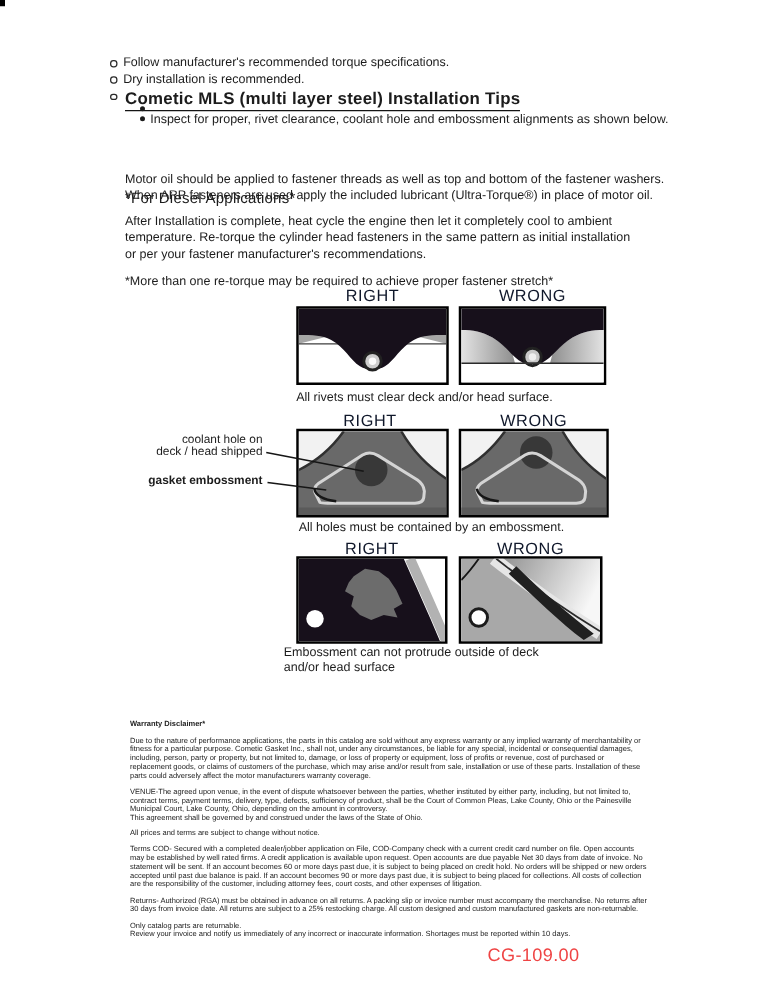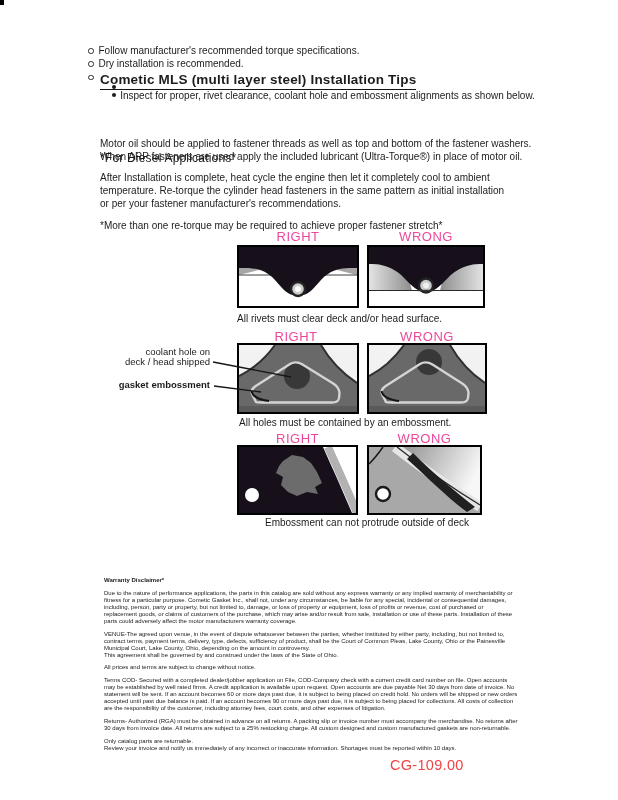--- a/index.html
+++ b/index.html
@@ -10,21 +10,21 @@
   .title { font-weight:bold; font-size:13.5px; letter-spacing:0.2px;
            border-bottom:1.7px solid #141414; padding-bottom:2px; display:inline-block; white-space:nowrap; }
   .bullet-row { display:flex; align-items:flex-start; font-size:10px; line-height:13.4px; white-space:nowrap; }
   .marker-circle { width:3.5px; height:3.5px; border:1.1px solid #2a2a2a; border-radius:50%;
                    margin:4px 5px 0 0; flex:none; }
   .marker-dot { width:4.2px; height:4.2px; background:#1c1c1c; border-radius:50%;
                 margin:4.4px 4px 0 0; flex:none; }
   .sub { margin-left:24px; }
   .section-heading { font-weight:normal; font-size:12px; letter-spacing:0.2px;margin-top:32px; }
   .body-text { font-size:10px; line-height:13.2px; white-space:pre-line; width:470px; }
-  .dlabel { font-size:13px; text-align:center; letter-spacing:0.5px; color:#ec4899; }
+  .dlabel { font-size:13px; text-align:center; letter-spacing:0.5px; color:#0f172a; }
   .panel { border:2px solid #000; background:#fff; box-sizing:border-box; }
   .panel svg { display:block; }
   .caption { font-size:10px; line-height:12px; white-space:nowrap; }
   .ann { font-size:9.5px; line-height:10px; text-align:right; white-space:nowrap; }
   .legal { width:414px; font-size:6px; line-height:7.1px; color:#222; }
   .legal p { margin:0 0 5.5px 0; white-space:pre-line; }
   .legal-heading { font-weight:bold; font-size:6px; margin:0 0 6px 0; }
   .footer-code { font-size:14.5px; letter-spacing:0.3px; color:#ef4444; }
   .overlay { pointer-events:none; }
 </style>
@@ -170,22 +170,23 @@
       <rect x="0" y="0" width="111" height="66" fill="#a8a8a8"></rect>
       <path d="M30,0 H111 V56 C88,40 56,20 30,0 Z" fill="url(#g3w)"></path>
       <path d="M26,0 C54,22 86,44 111,60" stroke="#e6e6e6" stroke-width="10" fill="none"></path>
       <path d="M28,0 C56,22 88,44 111,58" stroke="#2a2a2a" stroke-width="1.3" fill="none"></path>
       <path d="M44,6 C64,26 88,46 106,60 L98,65 C80,52 58,30 38,12 Z" fill="#202020"></path>
       <path d="M14,0 C9,7 4,13 0,17" stroke="#161616" stroke-width="1.5" fill="none"></path>
       <circle cx="14" cy="47" r="7" fill="#ffffff" stroke="#1b1b1b" stroke-width="2.4"></circle>
     </svg>
   </div>
 
-  <div class="abs caption" style="left:237px; top:517px; white-space:normal; width:260px;text-align:center;">
+  <div class="abs caption" style="left:227px; top:517px; white-space:normal; width:260px;">
     <div>Embossment can not protrude outside of deck</div>
+    <div>and/or head surface</div>
   </div>
 
   <svg class="abs overlay" style="left:0; top:0;" width="618" height="800">
     <line x1="213" y1="362" x2="291" y2="377" stroke="#161616" stroke-width="1.3"></line>
     <line x1="214" y1="386" x2="261" y2="392" stroke="#161616" stroke-width="1.3"></line>
   </svg>
 
   <div class="abs legal" style="left:104px; top:577px;">
     <p class="legal-heading">Warranty Disclaimer*</p>
     <p>Due to the nature of performance applications, the parts in this catalog are sold without any express warranty or any implied warranty of merchantability or fitness for a particular purpose.  Cometic Gasket Inc., shall not, under any circumstances, be liable for any special, incidental or consequential damages, including, person, party or property, but not limited to, damage, or loss of property or equipment, loss of profits or revenue, cost of purchased or replacement goods, or claims of customers of the purchase, which may arise and/or result from sale, installation or use of these parts.  Installation of these parts could adversely affect the motor manufacturers warranty coverage.</p>

